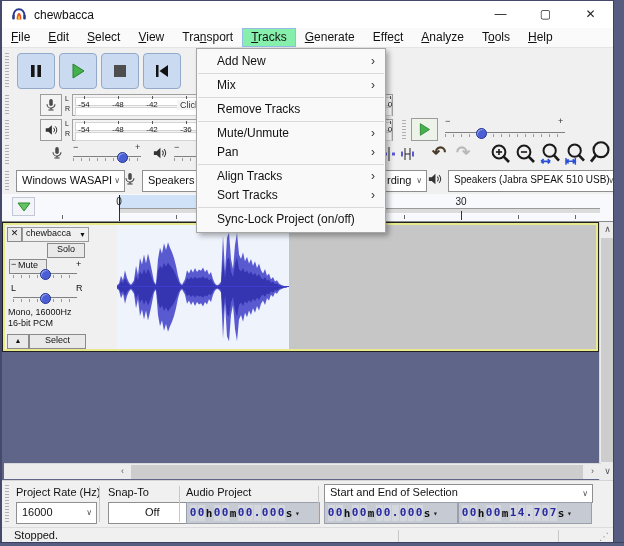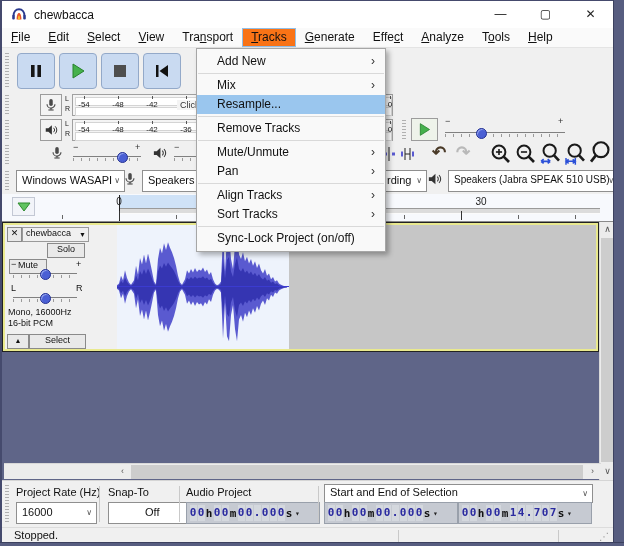--- a/index.html
+++ b/index.html
@@ -13,21 +13,21 @@
   .edge-bottom{left:0;top:542px;width:624px;height:4px;background:#575d80;border-top:1px solid #3c415f;}
   
   .titlebar{left:2px;top:1px;width:611px;height:27px;background:#ffffff;display:flex;align-items:center;}
   .title-icon{width:16px;height:16px;margin-left:9px;}
   .title-text{font-size:12px;color:#111;margin-left:7px;}
   .winbtns{position:absolute;right:0;top:0;height:27px;display:flex;}
   .winbtn{width:45px;height:27px;line-height:26px;text-align:center;font-size:12px;color:#222;}
   
   .menubar{left:2px;top:28px;width:611px;height:20px;background:#fafafa;border-bottom:1px solid #e4e4e4;display:flex;font-size:12px;color:#111;}
   .mb-item{padding:0 9px;line-height:19px;}
-  .mb-item.hl{background:#f97316;box-shadow:inset 0 0 0 1px #92bee6;}
+  .mb-item.hl{background:#86efac;box-shadow:inset 0 0 0 1px #92bee6;}
   .mb-item u{text-decoration:underline;}
   
   .toolbars{left:2px;top:48px;width:611px;height:146px;background:#f0f0f0;}
   .grip{width:4px;background:repeating-linear-gradient(to bottom,#b0b0b0 0 1px,transparent 1px 3px);}
   .tbtn{background:#c9daf1;border:1px solid #93a9c9;border-radius:4px;display:flex;align-items:center;justify-content:center;}
   .iconbtn{background:#f3f3f3;border:1px solid #9c9c9c;display:flex;align-items:center;justify-content:center;}
   .meterbox{background:#f4f4f4;border:1px solid #a0a0a0;}
   .meter-lane{position:absolute;left:2px;width:315px;height:7px;background:#ffffff;border:1px solid #d4d4d4;}
   .meter-num{position:absolute;top:5px;width:22px;text-align:center;font-size:8px;color:#222;}
   .meter-tick{position:absolute;top:1px;width:1px;height:3px;background:#555;}
@@ -357,21 +357,21 @@
       <div class="tl-tick-minor" style="left: 174px;"></div>
       <div class="tl-tick-minor" style="left: 231px;"></div>
       <div class="tl-tick-minor" style="left: 288px;"></div>
       <div class="tl-tick-minor" style="left: 345px;"></div>
       <div class="tl-tick-minor" style="left: 402px;"></div>
       <div class="tl-tick-minor" style="left: 516px;"></div>
       <div class="tl-tick-minor" style="left: 573px;"></div>
       <div class="tl-tick-major" style="left: 117px;"></div>
       <div class="tl-label" style="left: 107px;">0</div>
       <div class="tl-tick-major" style="left: 459px;"></div>
-      <div class="tl-label" style="left: 449px; margin-left: 20px;">30</div>
+      <div class="tl-label" style="left: 449px;">30</div>
     </div>
 
   <div class="abs workspace">
     <div class="abs track">
       <div class="track-inner">
 
         <div class="ctrl">
           <div class="sm-btn" style="left:2px;top:2px;width:13px;height:13px;">✕</div>
           <div class="trk-combo">
             <span>chewbacca</span>
@@ -495,21 +495,20 @@
     <div class="status-text">Stopped.</div>
     <div class="sep-v" style="left:396px;top:2px;height:12px;"></div>
     <div class="sep-v" style="left:556px;top:2px;height:12px;"></div>
     <div class="resize-grip">⋰</div>
   </div>
 
   <div class="abs menu" id="tracks-menu">
       <div class="menu-item">Add New<span class="menu-arrow">›</span></div>
       <div class="menu-sep"></div>
       <div class="menu-item">Mix<span class="menu-arrow">›</span></div>
-      <div class="menu-item hl">Resample...</div>
       <div class="menu-sep"></div>
       <div class="menu-item">Remove Tracks</div>
       <div class="menu-sep"></div>
       <div class="menu-item">Mute/Unmute<span class="menu-arrow">›</span></div>
       <div class="menu-item">Pan<span class="menu-arrow">›</span></div>
       <div class="menu-sep"></div>
       <div class="menu-item">Align Tracks<span class="menu-arrow">›</span></div>
       <div class="menu-item">Sort Tracks<span class="menu-arrow">›</span></div>
       <div class="menu-sep"></div>
       <div class="menu-item">Sync-Lock Project (on/off)</div>

